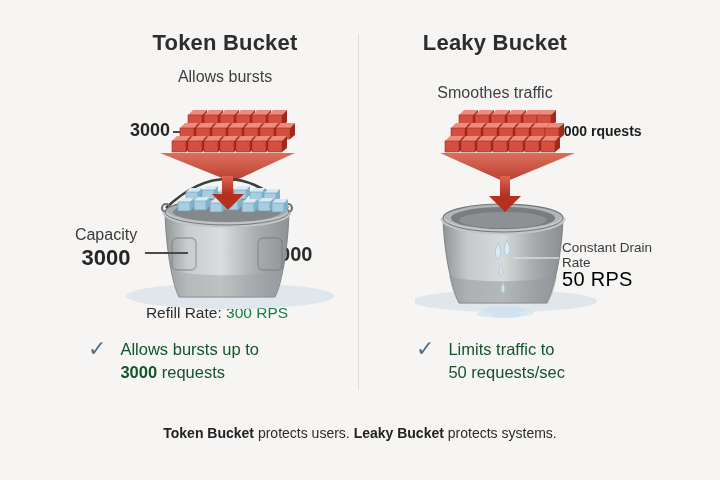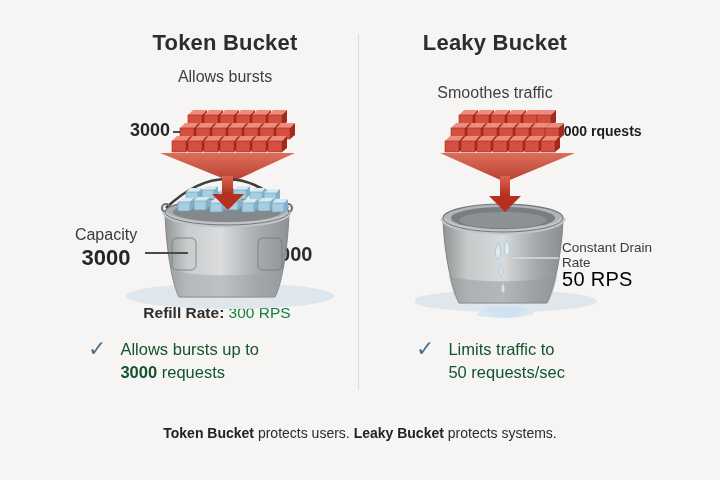--- a/index.html
+++ b/index.html
@@ -14,21 +14,21 @@
   .t-right-title{left:380px;top:30px;width:230px;}
   .t-right-sub{left:380px;top:84px;width:230px;}
   .incoming-left{left:118px;top:120px;width:52px;text-align:right;font-size:18px;font-weight:bold;color:#262626;}
   .dash-left{left:173px;top:131px;width:8px;height:2px;background:#4a4a4a;}
   .incoming-right{left:556px;top:123px;font-size:14px;font-weight:bold;color:#1d1d1d;}
   .capacity{left:55px;top:226px;width:102px;text-align:center;color:#333;}
   .capacity .cap-label{font-size:16px;color:#3a3a3a;display:block;}
   .capacity .cap-value{font-size:22px;font-weight:bold;color:#262626;display:block;margin-top:1px;}
   .level-right{left:268px;top:243px;font-size:20px;font-weight:600;color:#2b2b2b;}
   .refill{left:67px;top:304px;width:300px;text-align:center;font-size:15.5px;color:#2e2e2e;}
-  .refill .rl{font-weight:700;}
+  .refill .rl{font-weight:400;}
   .refill .rv{font-weight:400;color:#15803d;}
   .drain{left:562px;top:233px;width:110px;color:#3a3a3a;font-size:13.5px;line-height:15px;margin-top:7px;}
   .drain .drain-value{font-size:20px;color:#000000;margin-top:2px;letter-spacing:.3px;}
   .benefit{display:flex;gap:14px;align-items:flex-start;}
   .benefit-left{left:88px;top:338px;width:240px;}
   .benefit-right{left:416px;top:338px;width:240px;}
   .check{font-size:22px;font-weight:bold;color:#4d6f8a;line-height:22px;}
   .benefit-text{font-size:16.5px;color:#14532d;line-height:23px;}
   .footer{left:0;top:425px;width:720px;text-align:center;font-size:14px;color:#2b2b2b;}
   .footer b{color:#222;}

